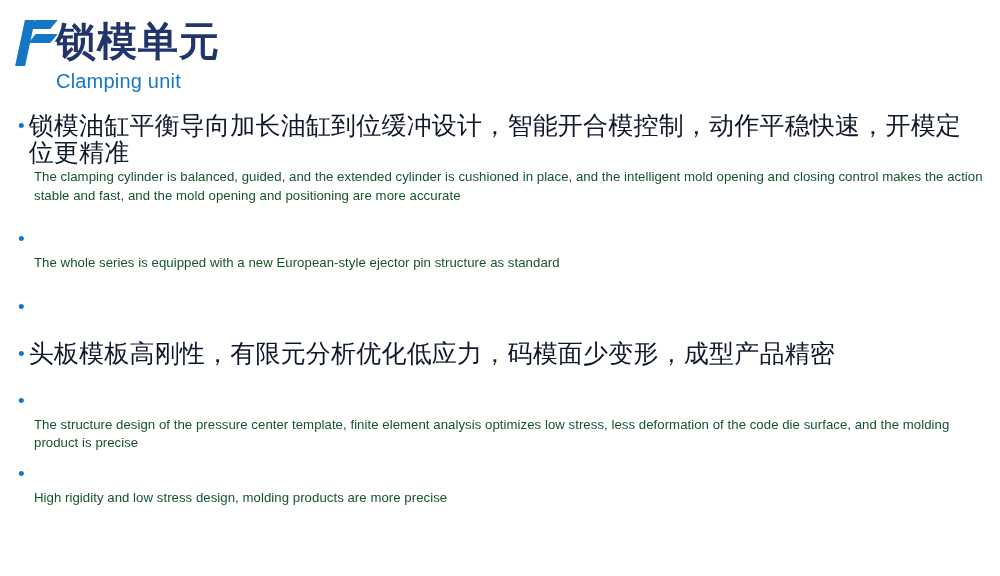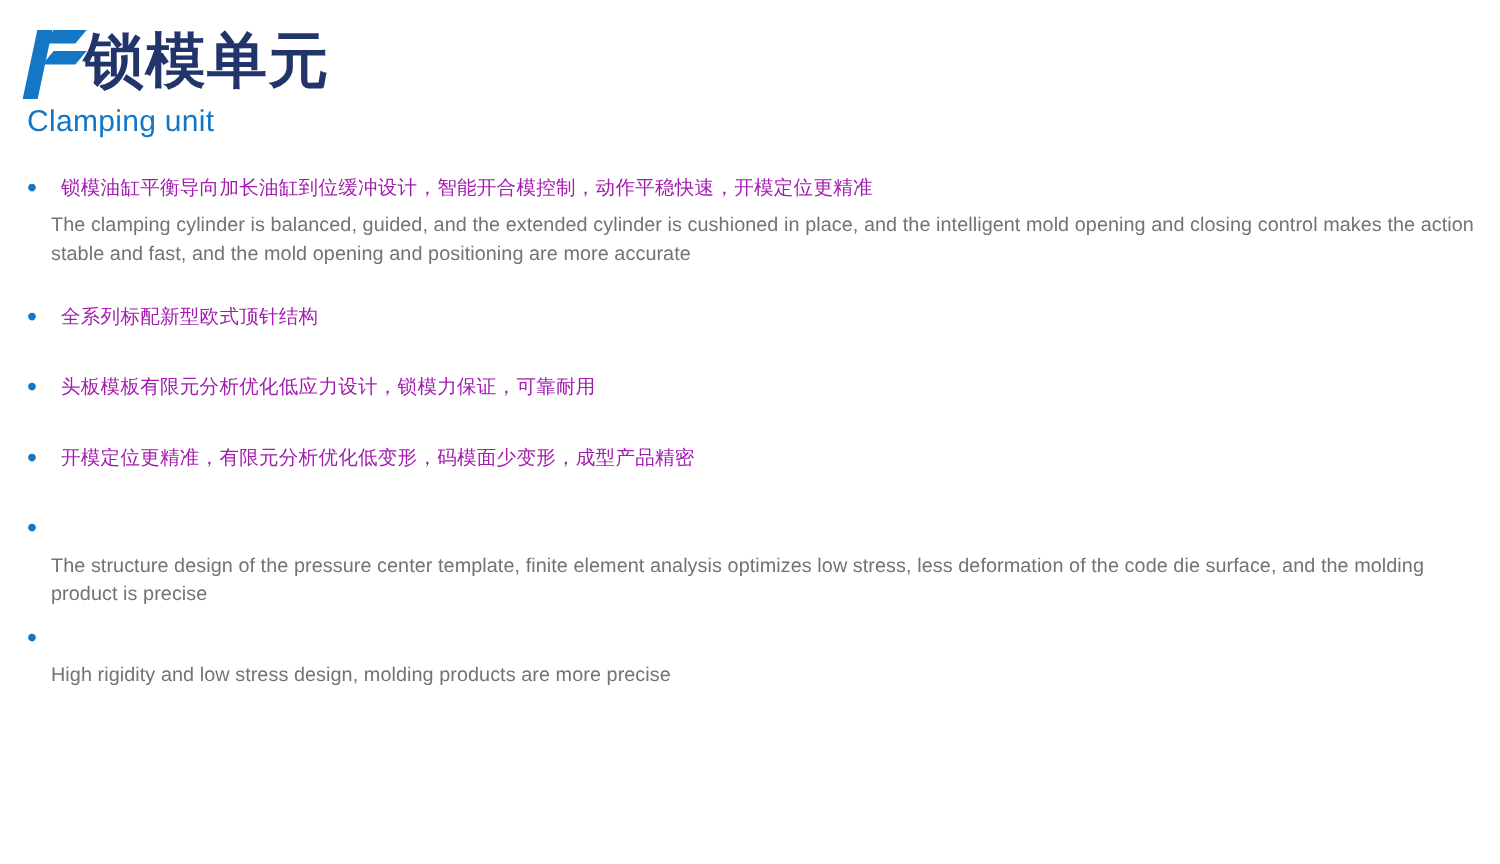--- a/index.html
+++ b/index.html
@@ -66,20 +66,21 @@
   .title-zh {
     font-family: "DejaVu Sans", "Liberation Sans", sans-serif;
     font-size: 40px;
     font-weight: bold;
     color: #22356b;
     line-height: 46px;
     letter-spacing: 1px;
     margin-left: 2px;
   }
   .title-en {
+    margin-left: 38px;
     margin-top: 4px;
     font-size: 20px;
     color: #1477c6;
     letter-spacing: 0.2px;
   }
 
   
   .list {
     position: absolute;
     left: 18px;
@@ -96,32 +97,31 @@
   .bullet {
     flex: 0 0 auto;
     color: #1477c6;
     font-size: 19px;
     line-height: 26px;
     margin-right: 4px;
     margin-top: 1px;
   }
   .zh {
     font-family: "DejaVu Sans", "Liberation Sans", sans-serif;
-    font-size: 13px;
-    color: #a21caf;
+    font-size: 25px;
+    color: #0f172a;
     line-height: 27px;
     font-weight: 500;
     letter-spacing: 0.2px;
-    margin-left: 12px;
   }
   .en {
     margin-left: 16px;
     margin-top: 2px;
     font-size: 13.2px;
-    color: #737373;
+    color: #14532d;
     line-height: 18.5px;
     max-width: 952px;
     letter-spacing: 0.05px;
   }
   .item.gap-after {
     margin-bottom: 20px;
   }
   .item.tight {
     margin-bottom: 7px;
   }
@@ -149,35 +149,34 @@
       <div class="item-head">
         <span class="bullet">•</span>
         <span class="zh">锁模油缸平衡导向加长油缸到位缓冲设计，智能开合模控制，动作平稳快速，开模定位更精准</span>
       </div>
       <div class="en">The clamping cylinder is balanced, guided, and the extended cylinder is cushioned in place, and the intelligent mold opening and closing control makes the action stable and fast, and the mold opening and positioning are more accurate</div>
     </div>
 
     <div class="item gap-after">
       <div class="item-head">
         <span class="bullet">•</span>
-        <span class="zh">全系列标配新型欧式顶针结构</span>
+      </div>
+      <div class="en">The whole series is equipped with a new European-style ejector pin structure as standard</div>
+    </div>
+
+    <div class="item gap-after">
+      <div class="item-head">
+        <span class="bullet">•</span>
       </div>
     </div>
 
     <div class="item gap-after">
       <div class="item-head">
         <span class="bullet">•</span>
-        <span class="zh">头板模板有限元分析优化低应力设计，锁模力保证，可靠耐用</span>
-      </div>
-    </div>
-
-    <div class="item gap-after">
-      <div class="item-head">
-        <span class="bullet">•</span>
-        <span class="zh">开模定位更精准，有限元分析优化低变形，码模面少变形，成型产品精密</span>
+        <span class="zh">头板模板高刚性，有限元分析优化低应力，码模面少变形，成型产品精密</span>
       </div>
     </div>
 
     <div class="item tight">
       <div class="item-head">
         <span class="bullet">•</span>
       </div>
       <div class="en">The structure design of the pressure center template, finite element analysis optimizes low stress, less deformation of the code die surface, and the molding product is precise</div>
     </div>
 

